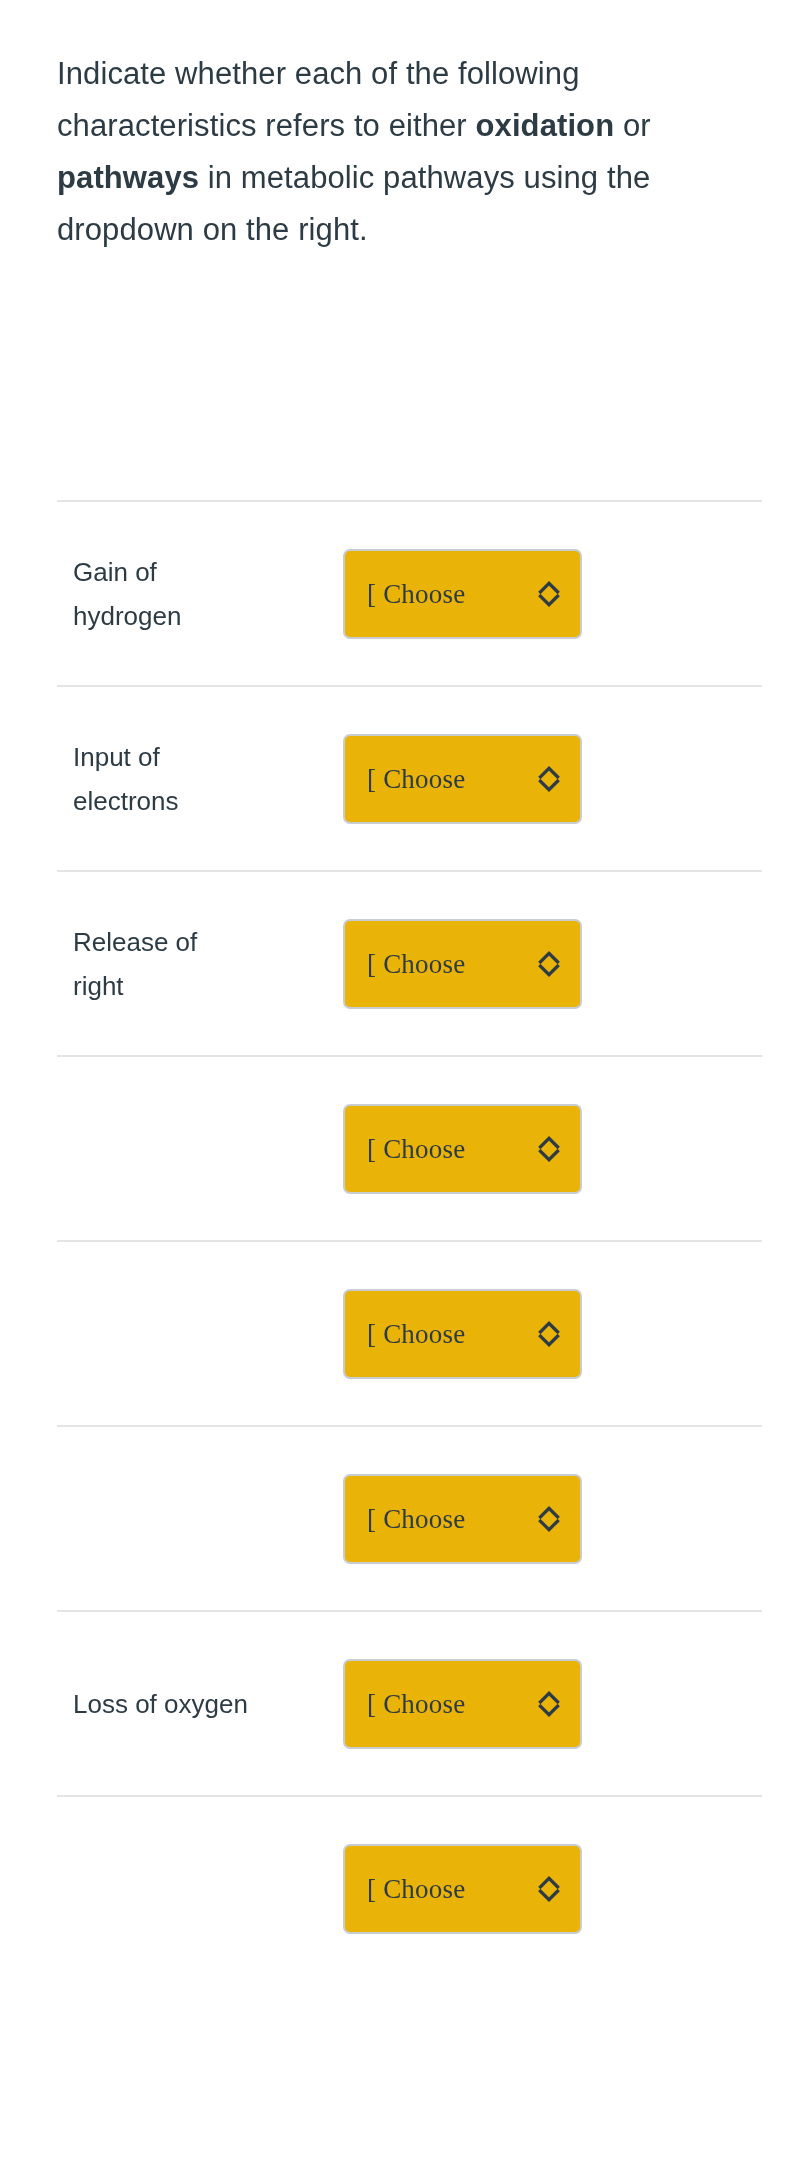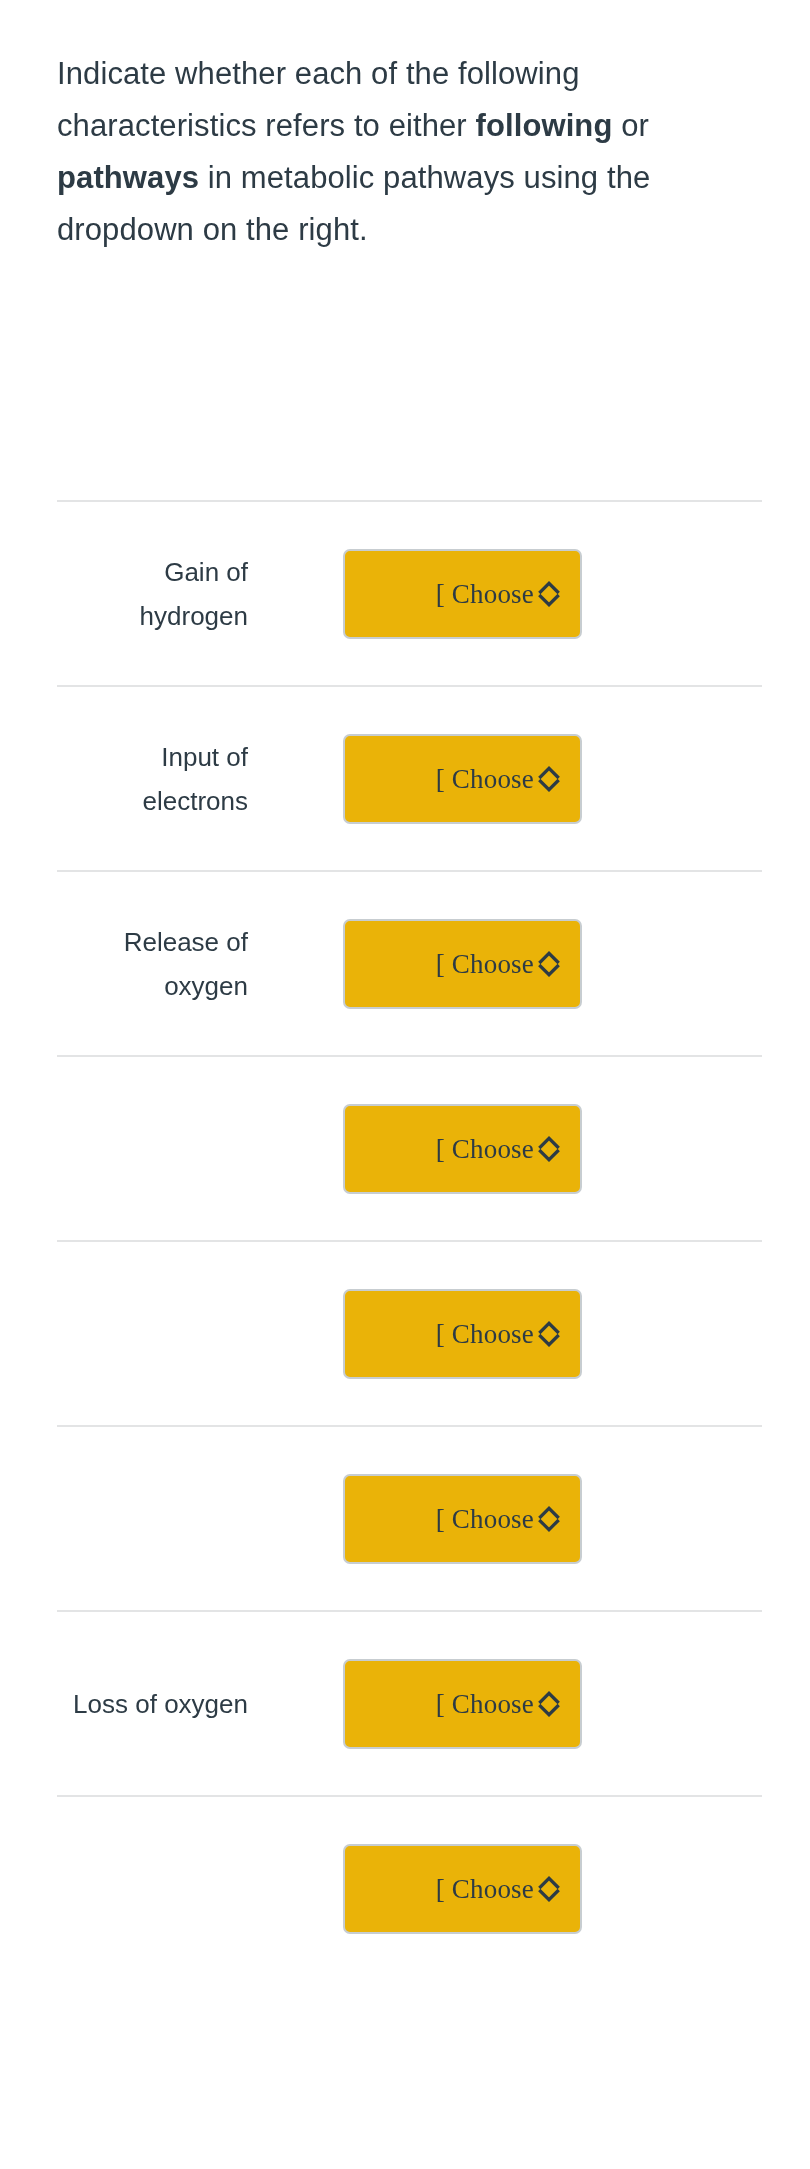--- a/index.html
+++ b/index.html
@@ -38,21 +38,20 @@
   .prompt b {
     font-weight: 700;
   }
 
   
   .match-list {
     position: absolute;
     left: 57px;
     top: 500px;
     width: 705px;
-    text-align: right;
   }
 
   .divider {
     height: 2px;
     background: #e3e4e5;
     width: 705px;
   }
 
   .row {
     position: relative;
@@ -112,21 +111,21 @@
     margin-left: 2px;
     display: block;
   }
 </style>
 </head>
 <body>
 
 <div id="page">
 
   <div class="prompt">
-    <span>Indicate whether each of the following characteristics refers to either </span><b>following</b><span> or </span><b>pathways</b><span> in metabolic pathways using the dropdown on the right.</span>
+    <span>Indicate whether each of the following characteristics refers to either </span><b>oxidation</b><span> or </span><b>pathways</b><span> in metabolic pathways using the dropdown on the right.</span>
   </div>
 
   <div class="match-list" id="match-list">
       <div class="divider"></div>
       <div class="row">
         <div class="row-label">Gain of hydrogen</div>
         <div class="dropdown">
           <span class="dropdown-text">[ Choose</span>
           <svg class="dropdown-arrow" viewBox="0 0 24 28">
             <path d="M4 12 L12 4 L20 12" fill="none" stroke="#2d3b45" stroke-width="3" stroke-linecap="square" stroke-linejoin="miter"></path>
@@ -140,21 +139,21 @@
         <div class="dropdown">
           <span class="dropdown-text">[ Choose</span>
           <svg class="dropdown-arrow" viewBox="0 0 24 28">
             <path d="M4 12 L12 4 L20 12" fill="none" stroke="#2d3b45" stroke-width="3" stroke-linecap="square" stroke-linejoin="miter"></path>
             <path d="M4 16 L12 24 L20 16" fill="none" stroke="#2d3b45" stroke-width="3" stroke-linecap="square" stroke-linejoin="miter"></path>
           </svg>
         </div>
       </div>
       <div class="divider"></div>
       <div class="row">
-        <div class="row-label">Release of oxygen</div>
+        <div class="row-label">Release of right</div>
         <div class="dropdown">
           <span class="dropdown-text">[ Choose</span>
           <svg class="dropdown-arrow" viewBox="0 0 24 28">
             <path d="M4 12 L12 4 L20 12" fill="none" stroke="#2d3b45" stroke-width="3" stroke-linecap="square" stroke-linejoin="miter"></path>
             <path d="M4 16 L12 24 L20 16" fill="none" stroke="#2d3b45" stroke-width="3" stroke-linecap="square" stroke-linejoin="miter"></path>
           </svg>
         </div>
       </div>
       <div class="divider"></div>
       <div class="row">

